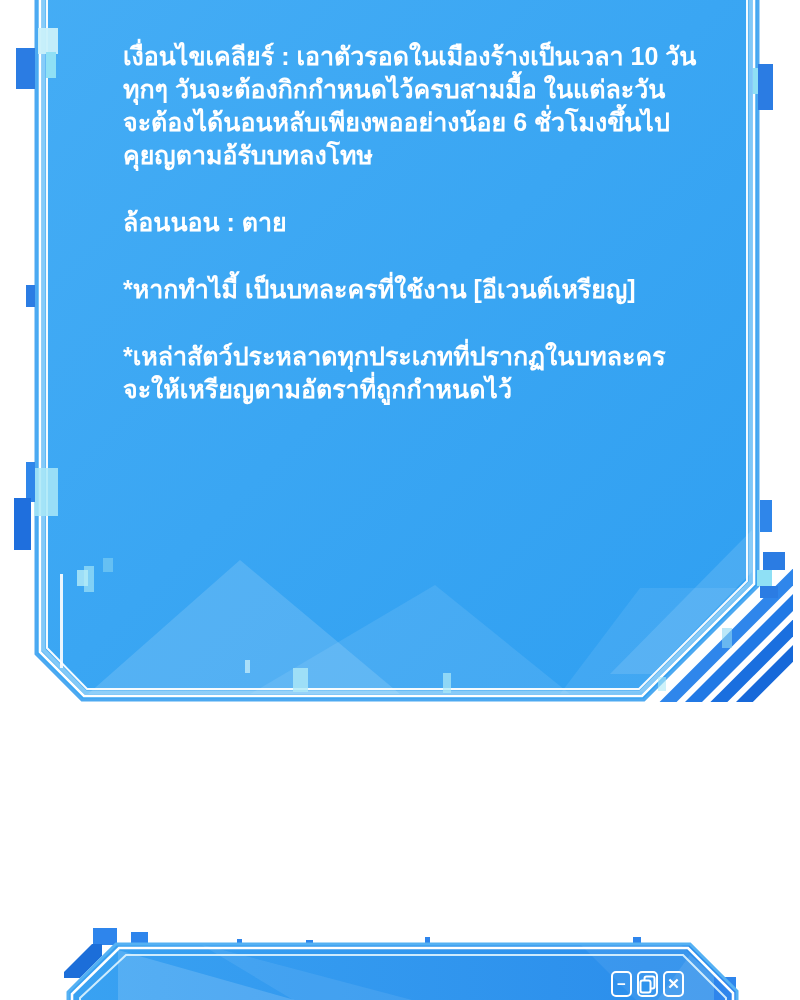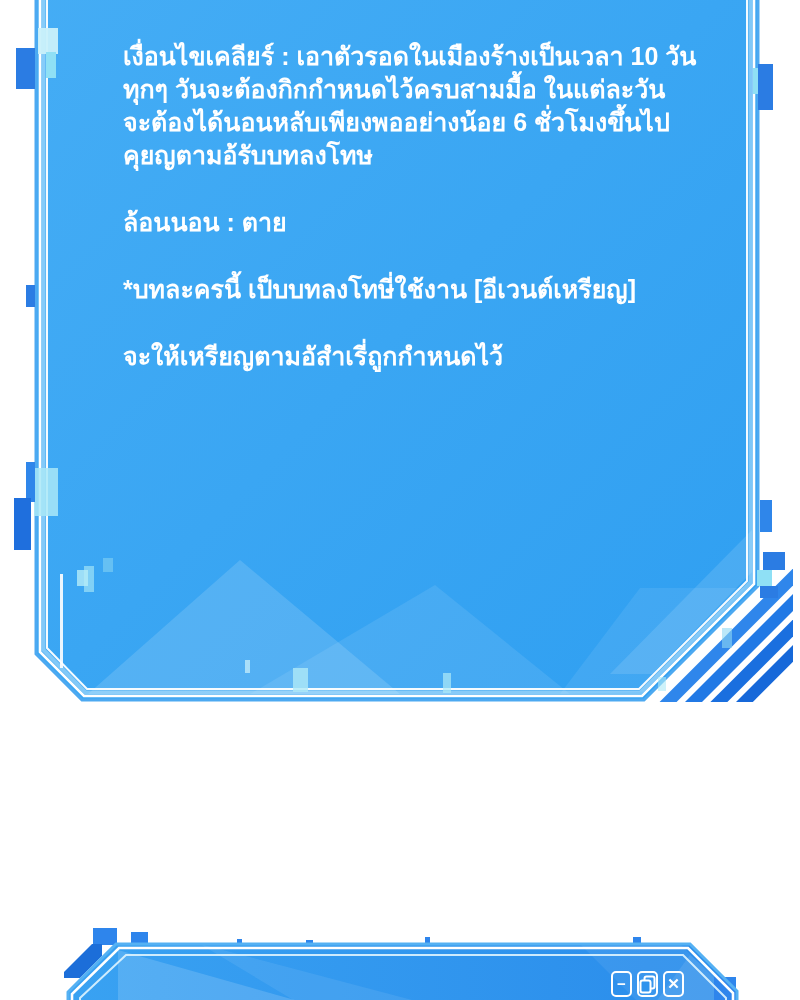--- a/index.html
+++ b/index.html
@@ -127,23 +127,24 @@
 </svg>
 
 <div class="quest-text">
   <div class="block">
     <div class="tline">เงื่อนไขเคลียร์ : เอาตัวรอดในเมืองร้างเป็นเวลา 10 วัน</div>
     <div class="tline">ทุกๆ วันจะต้องกิกกำหนดไว้ครบสามมื้อ ในแต่ละวัน</div>
     <div class="tline">จะต้องได้นอนหลับเพียงพออย่างน้อย 6 ชั่วโมงขึ้นไป</div>
     <div class="tline">คุยญตามอ้รับบทลงโทษ</div>
   </div>
   <div class="block tline">ล้อนนอน : ตาย</div>
-  <div class="block tline">*บทละครนี้ เป็บบทลงโทษี่ใช้งาน [อีเวนต์เหรียญ]</div>
+  <div class="block tline">*หากทำไมี้ เป็นบทละครที่ใช้งาน [อีเวนต์เหรียญ]</div>
   <div class="block">
-    <div class="tline">จะให้เหรียญตามอัสำเรี่ถูกกำหนดไว้</div>
+    <div class="tline">*เหล่าสัตว์ประหลาดทุกประเภทที่ปรากฏในบทละคร</div>
+    <div class="tline">จะให้เหรียญตามอัตราที่ถูกกำหนดไว้</div>
   </div>
 </div>
 
 <div class="window-controls">
   <button class="win-btn">
     <span class="glyph">−</span>
   </button>
   <button class="win-btn">
     <svg width="17" height="19" viewBox="0 0 17 19">
       <rect x="5.5" y="1.5" width="10" height="12" rx="2" fill="none" stroke="#ffffff" stroke-width="2"></rect>

